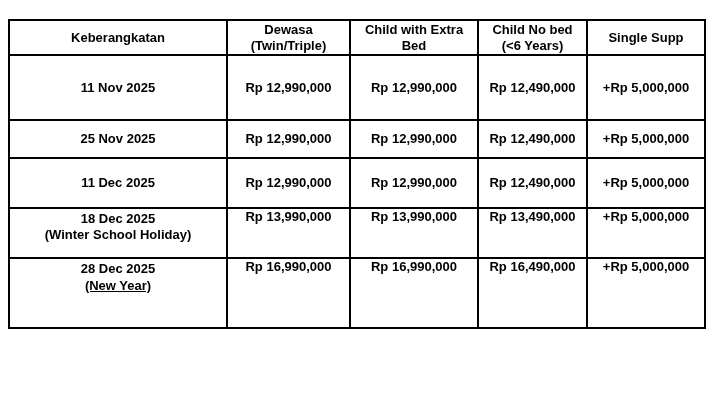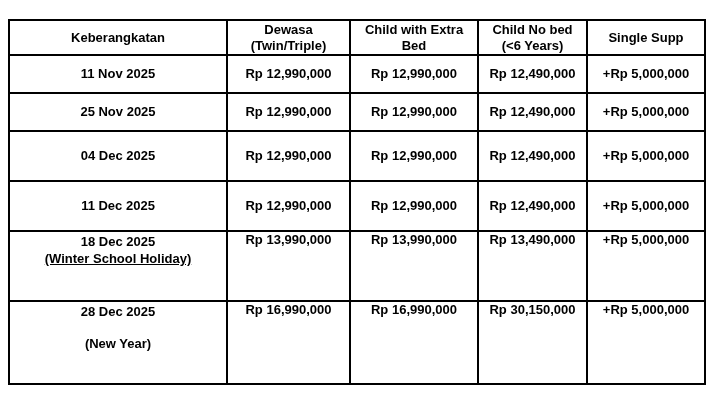--- a/index.html
+++ b/index.html
@@ -38,21 +38,21 @@
     background: #ffffff;
   }
   
   col.c-date  { width: 218px; }
   col.c-dewasa { width: 123px; }
   col.c-extra { width: 128px; }
   col.c-nobed { width: 109px; }
   col.c-supp  { width: 118px; }
   
   thead tr { height: 35px; }
-  tbody tr:nth-child(1) { height: 38px; }
+  tbody tr:nth-child(1) { height: 65px; }
   tbody tr:nth-child(2) { height: 38px; }
   tbody tr:nth-child(3) { height: 50px; }
   tbody tr:nth-child(4) { height: 50px; }
   tbody tr:nth-child(5) { height: 70px; }
   tbody tr:nth-child(6) { height: 83px; }
   
   tbody tr.multiline td {
     vertical-align: top;
   }
   tbody tr.multiline td.cell-price { padding-top: 0; }
@@ -109,29 +109,20 @@
           <td class="cell-date">
             <span class="date-line">25 Nov 2025</span>
           </td>
           <td class="cell-price">Rp 12,990,000</td>
           <td class="cell-price">Rp 12,990,000</td>
           <td class="cell-price">Rp 12,490,000</td>
           <td class="cell-price">+Rp 5,000,000</td>
         </tr>
         <tr>
           <td class="cell-date">
-            <span class="date-line">04 Dec 2025</span>
-          </td>
-          <td class="cell-price">Rp 12,990,000</td>
-          <td class="cell-price">Rp 12,990,000</td>
-          <td class="cell-price">Rp 12,490,000</td>
-          <td class="cell-price">+Rp 5,000,000</td>
-        </tr>
-        <tr>
-          <td class="cell-date">
             <span class="date-line">11 Dec 2025</span>
           </td>
           <td class="cell-price">Rp 12,990,000</td>
           <td class="cell-price">Rp 12,990,000</td>
           <td class="cell-price">Rp 12,490,000</td>
           <td class="cell-price">+Rp 5,000,000</td>
         </tr>
         <tr class="multiline">
           <td class="cell-date">
             <span class="date-line">18 Dec 2025</span>
@@ -142,18 +133,18 @@
           <td class="cell-price">Rp 13,490,000</td>
           <td class="cell-price">+Rp 5,000,000</td>
         </tr>
         <tr class="multiline">
           <td class="cell-date">
             <span class="date-line">28 Dec 2025</span>
             <span class="date-line">(New Year)</span>
           </td>
           <td class="cell-price">Rp 16,990,000</td>
           <td class="cell-price">Rp 16,990,000</td>
-          <td class="cell-price">Rp 30,150,000</td>
+          <td class="cell-price">Rp 16,490,000</td>
           <td class="cell-price">+Rp 5,000,000</td>
         </tr>
       </tbody>
   </table>
 </div>
 
 </body></html>

